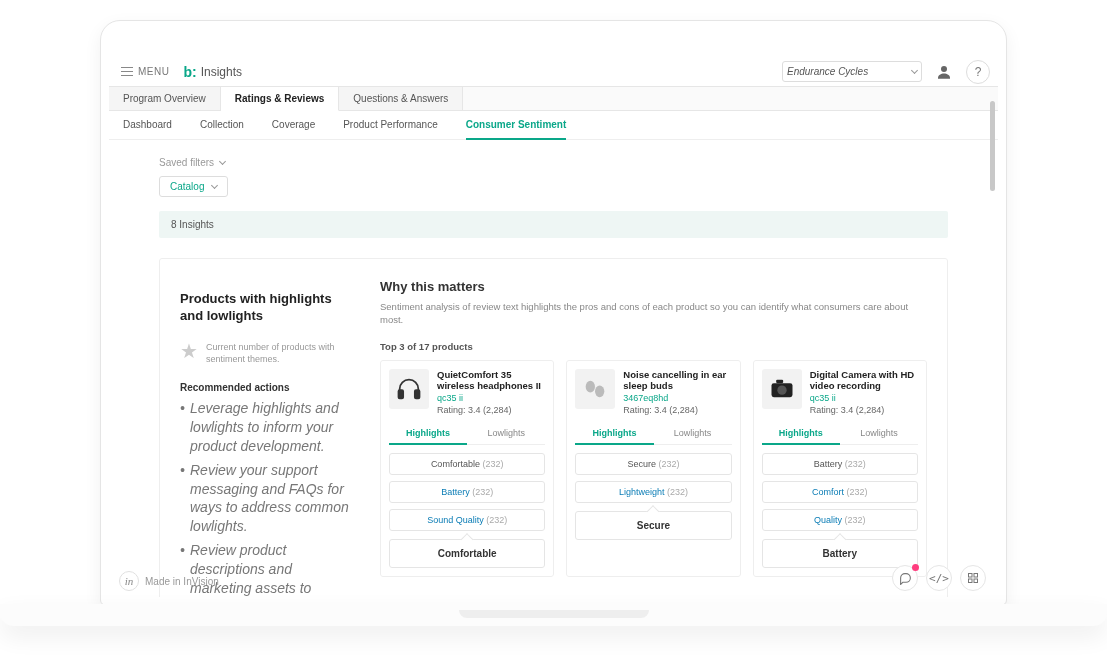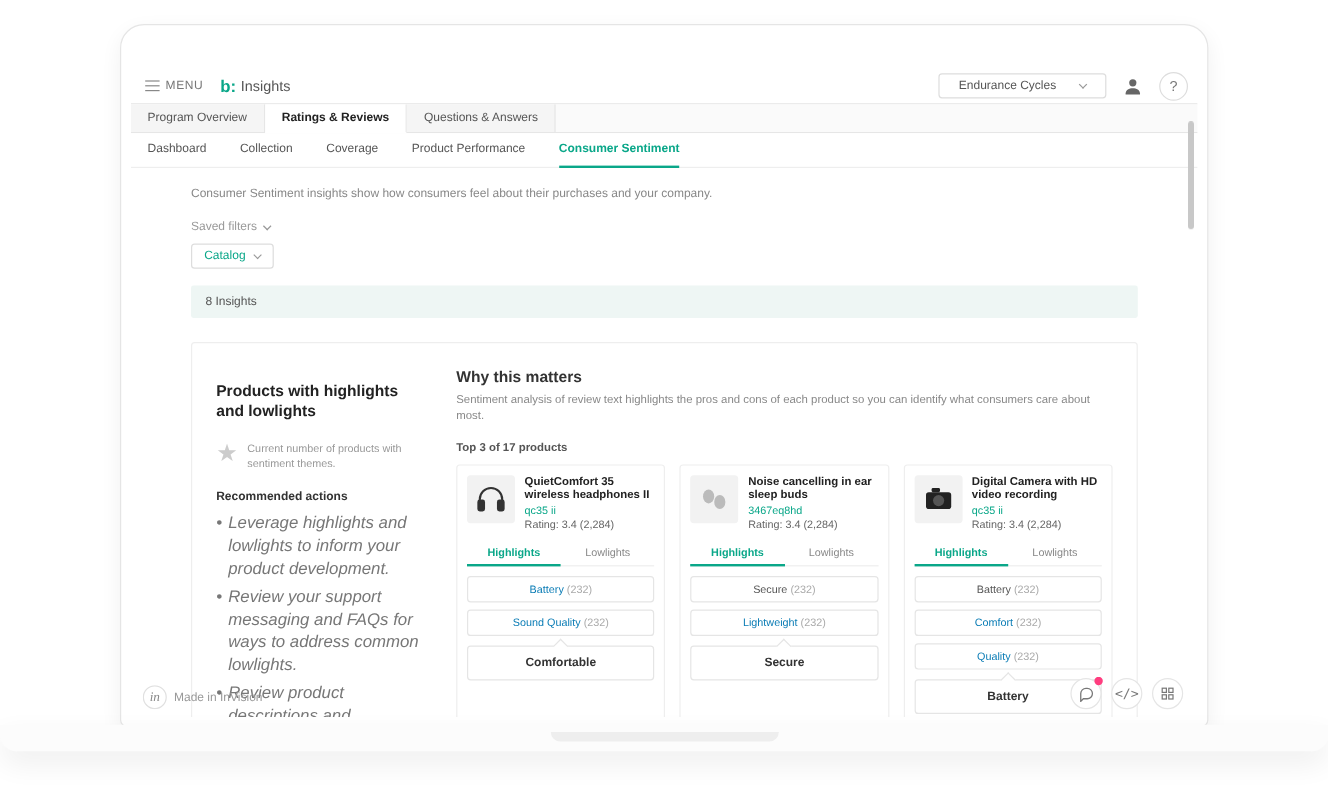--- a/index.html
+++ b/index.html
@@ -12,21 +12,21 @@
 .screen { position: absolute; inset: 36px 8px 8px 8px; background: #fff; overflow: hidden; }
 
 .topbar { display: flex; align-items: center; height: 30px; border-bottom: 1px solid #e6e6e6; padding: 0 8px; gap: 10px; }
 .menu-btn { display: flex; align-items: center; gap: 5px; color: #777; font-size: 10px; letter-spacing: 0.5px; cursor: pointer; padding: 0 4px; }
 .ham { display: inline-block; width: 12px; height: 10px; position: relative; }
 .ham span, .ham::before, .ham::after { content:""; position:absolute; left:0; width:12px; height:1px; background:#888; }
 .ham span { top:4px; } .ham::before { top:0; } .ham::after { top:8px; }
 .brand { display: flex; align-items: center; gap: 4px; color: #555; font-size: 12px; }
 .brand b { color: #0aa789; font-weight: 700; font-size: 14px; }
 .topbar-spacer { flex: 1; }
-.selectbox { display: flex; align-items: center; gap: 8px; border: 1px solid #ddd; border-radius: 3px; padding: 4px 16px; font-size: 10px; color: #555; cursor: pointer; min-width: 140px; justify-content: space-between; }
+.selectbox { display: flex; align-items: center; gap: 8px; border: 1px solid #ddd; border-radius: 3px; padding: 4px 4px; font-size: 10px; color: #555; cursor: pointer; min-width: 140px; justify-content: space-between; font-style: italic; }
 .icon-circle { width: 24px; height: 24px; border: 1px solid #ddd; border-radius: 50%; display: flex; align-items: center; justify-content: center; color: #777; font-size: 12px; cursor: pointer; }
 .user-ic { width: 24px; height: 24px; display: flex; align-items: center; justify-content: center; cursor: pointer; }
 
 .tabs-row { display: flex; border-bottom: 1px solid #e6e6e6; background: #fafafa; }
 .tab-pill { padding: 6px 14px; font-size: 10px; color: #555; background: #f5f5f5; border-right: 1px solid #e6e6e6; cursor: pointer; }
 .tab-pill.active { background: #fff; font-weight: 600; color: #222; border-bottom: 1px solid #fff; margin-bottom: -1px; }
 
 .subtabs { display: flex; gap: 28px; padding: 0 14px; border-bottom: 1px solid #eee; background: #fff; }
 .subtab { padding: 8px 0; font-size: 10px; color: #555; cursor: pointer; }
 .subtab.active { color: #0aa789; font-weight: 600; border-bottom: 2px solid #0aa789; margin-bottom: -1px; text-align: right; }
@@ -124,21 +124,20 @@
 
       <div class="subtabs">
         <div class="subtab">Dashboard</div>
         <div class="subtab">Collection</div>
         <div class="subtab">Coverage</div>
         <div class="subtab">Product Performance</div>
         <div class="subtab active">Consumer Sentiment</div>
       </div>
 
       <div class="content">
-        <div class="desc">Consumer Sentiment insights show how consumers feel about their purchases and your company.</div>
         <div class="saved">
           <span>Saved filters</span>
           <span class="chev-sm"></span>
         </div>
         <div></div>
         <div class="catalog-chip">
           <span>Catalog</span>
           <span class="chev-sm"></span>
         </div>
         <div class="insights-bar">8 Insights</div>
@@ -179,20 +178,21 @@
                     <div class="pname">QuietComfort 35 wireless headphones II</div>
                     <div class="sku">qc35 ii</div>
                     <div class="rating">Rating: 3.4 (2,284)</div>
                   </div>
                 </div>
                 <div class="hl-tabs">
                   <div class="hl-tab on">Highlights</div>
                   <div class="hl-tab">Lowlights</div>
                 </div>
                 <div class="tags">
+                  <div class="tag"><span class="gray">Comfortable</span> <span class="cnt">(232)</span></div>
                   <div class="tag"><span class="nm">Battery</span> <span class="cnt">(232)</span></div>
                   <div class="tag"><span class="nm">Sound Quality</span> <span class="cnt">(232)</span></div>
                 </div>
                 <div class="bigtag">Comfortable</div>
               </div>
 
               <div class="card">
                 <div class="card-head">
                   <div class="thumb">
                     <svg width="28" height="28" viewBox="0 0 24 24" fill="#bbb">

